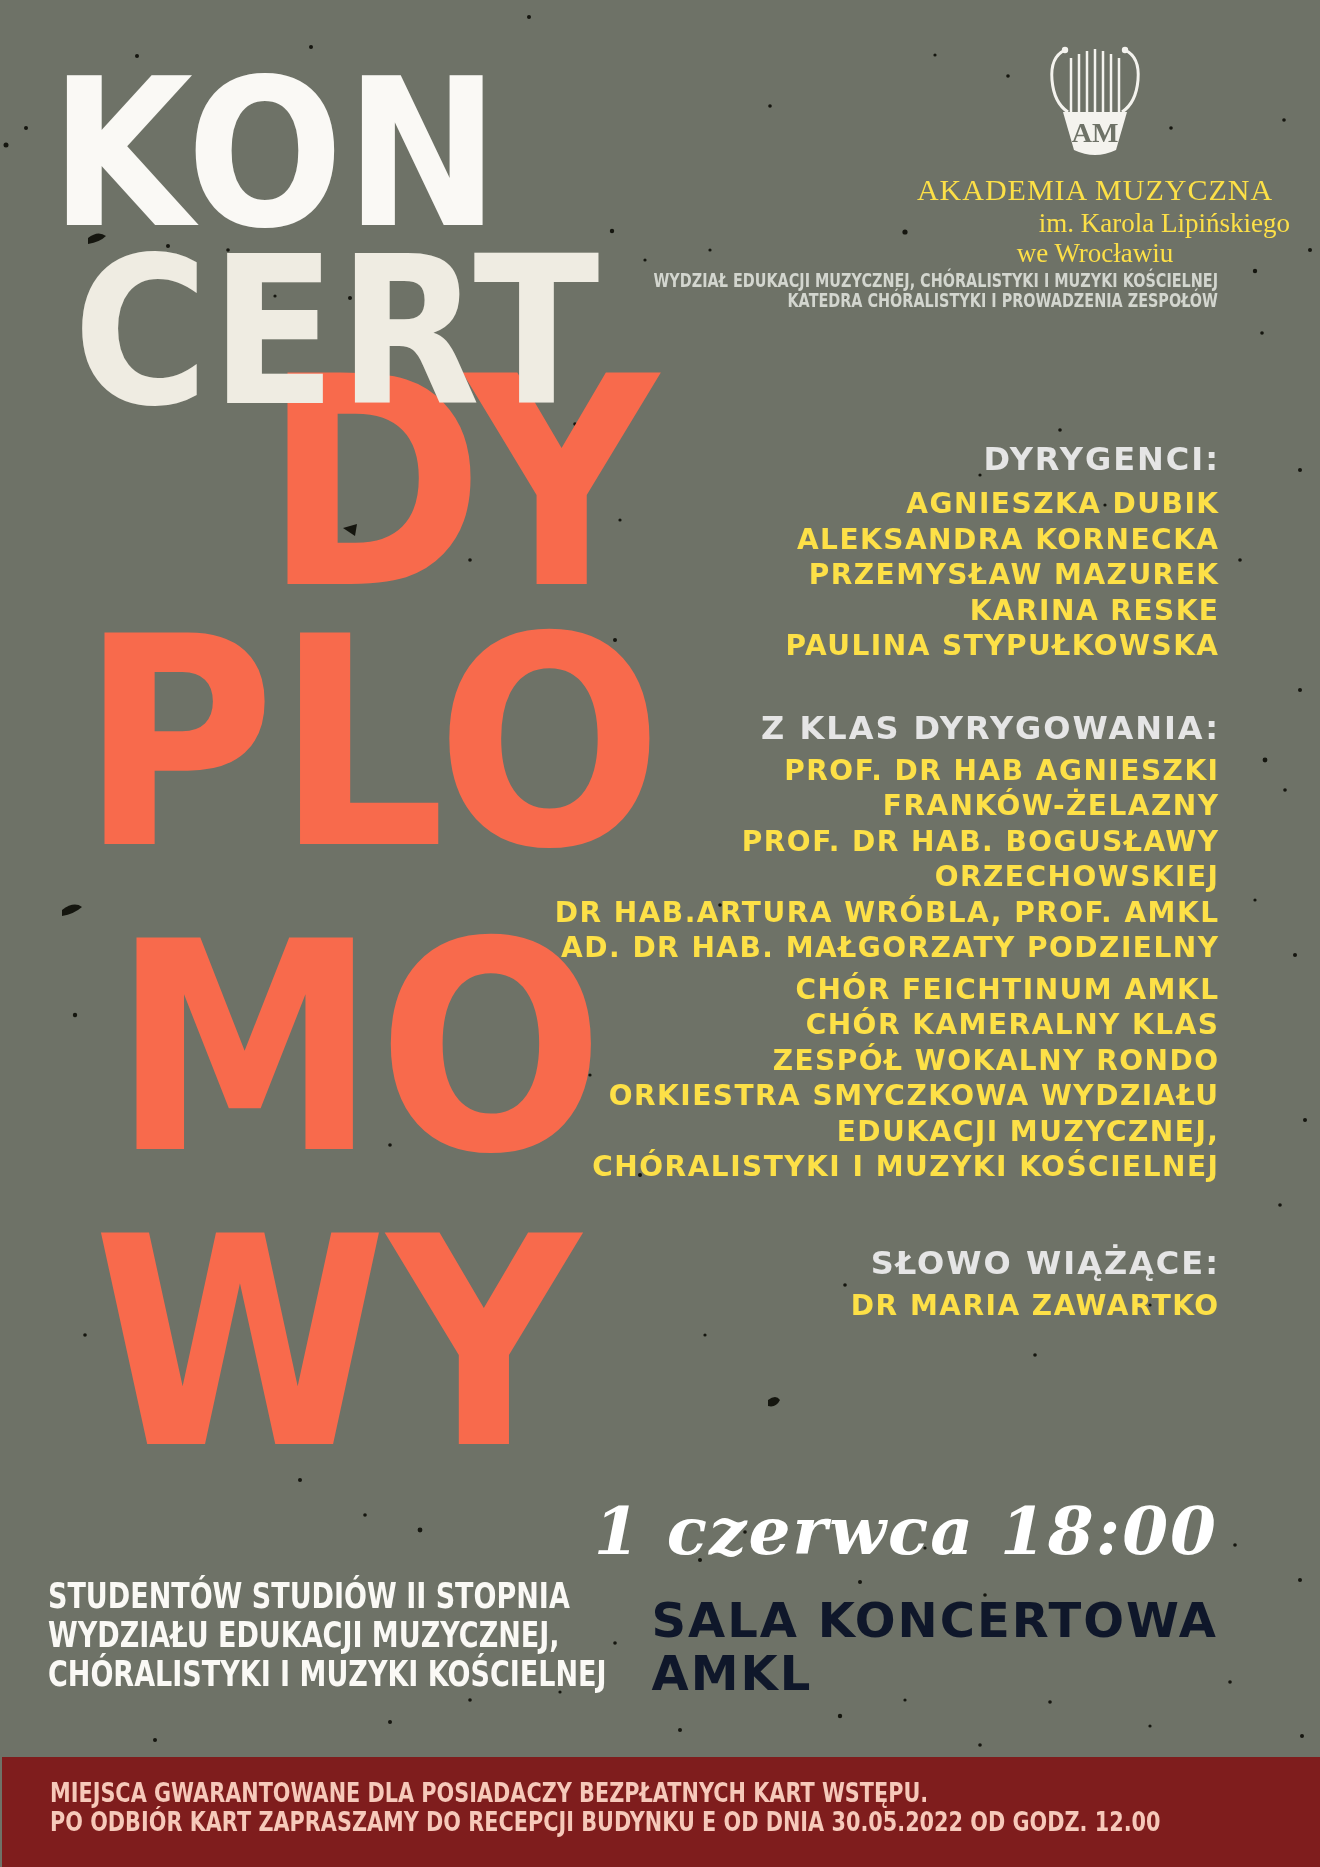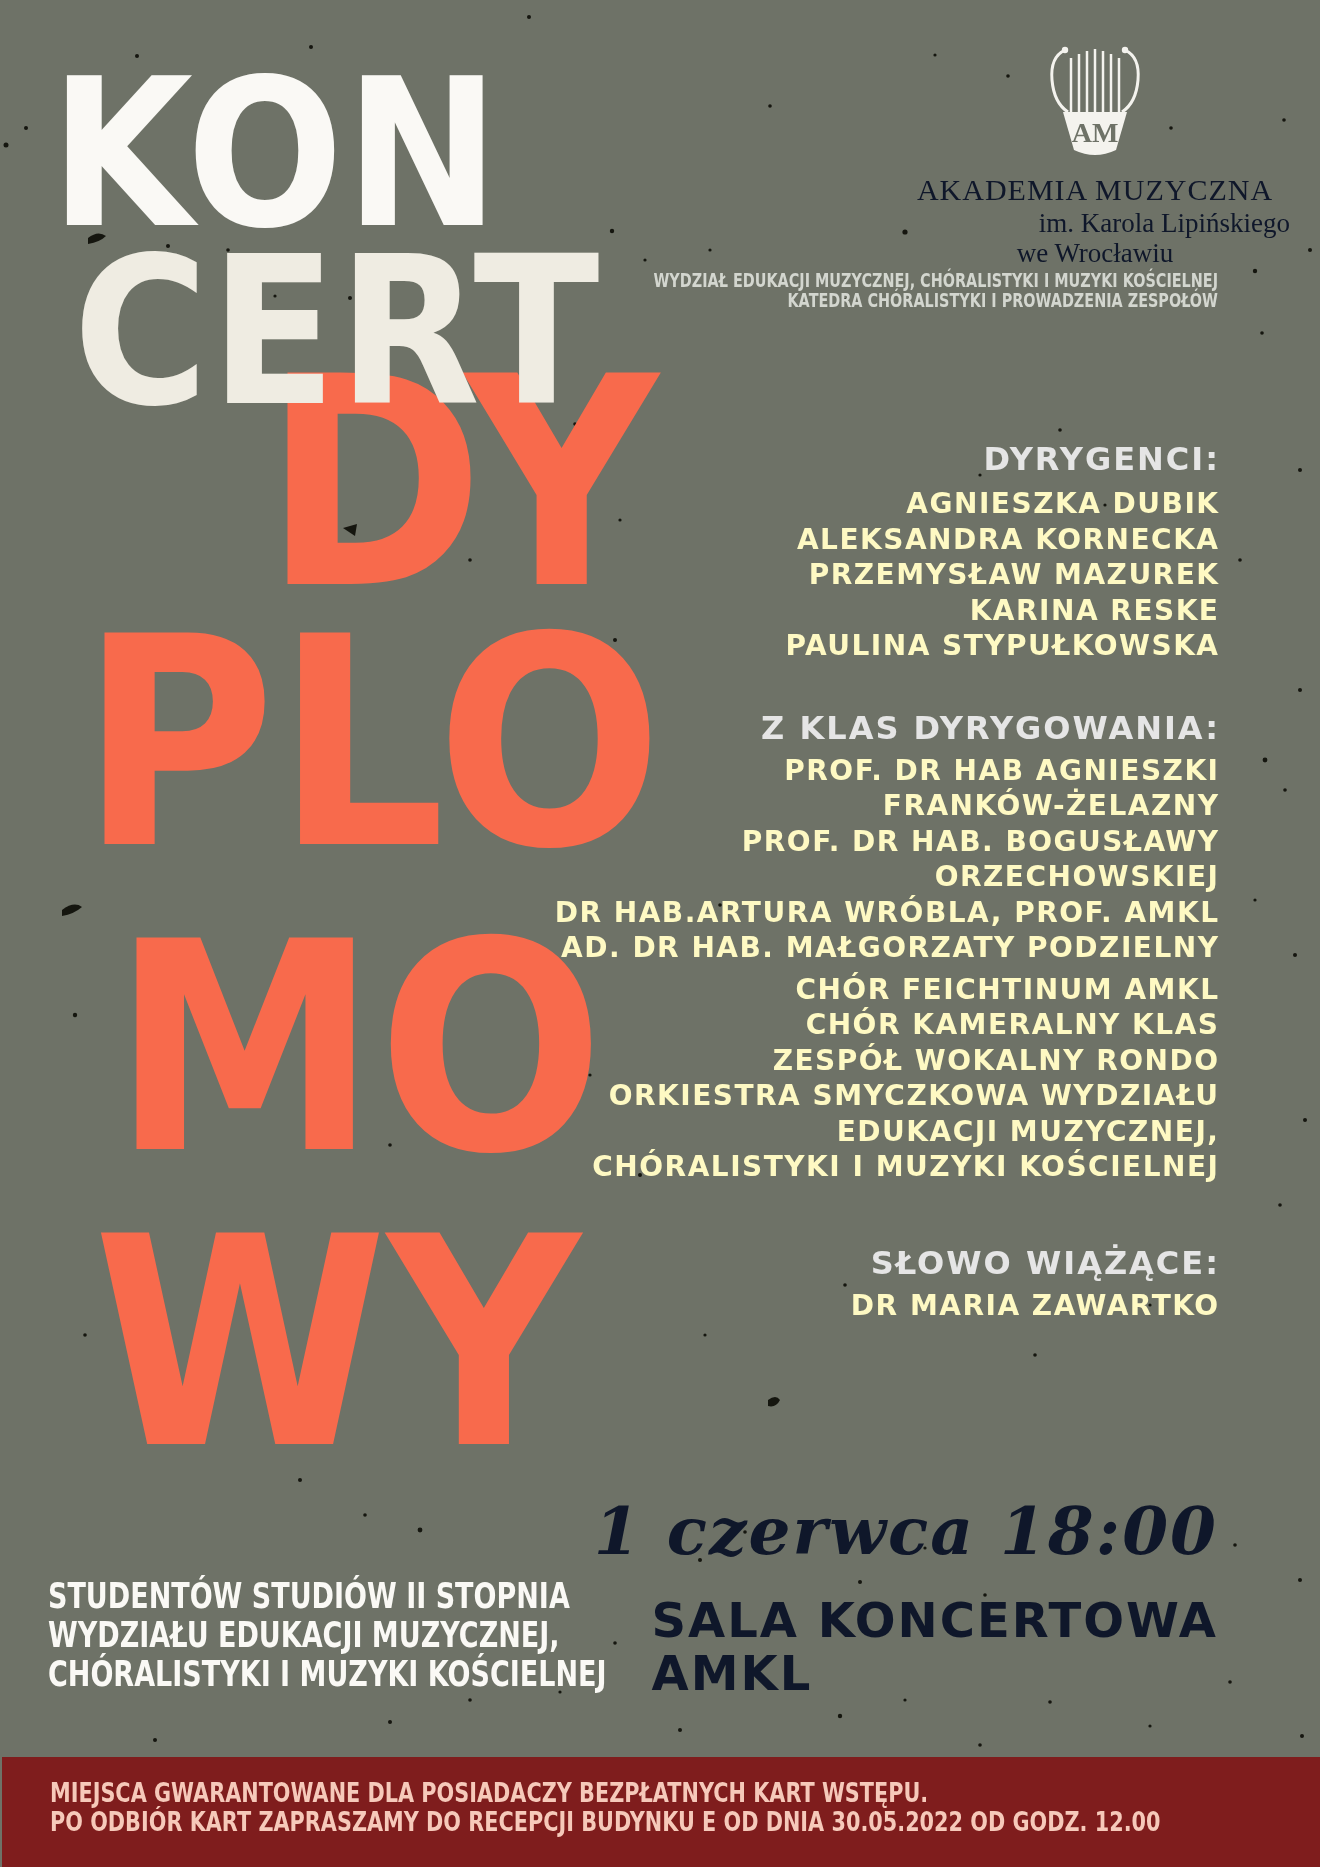--- a/index.html
+++ b/index.html
@@ -15,37 +15,37 @@
   .row-cream{color:#efece2;z-index:3;}
   .row-orange{color:#f86a4c;z-index:2;}
   .title-kon {left:50px;  top:52px;   font-size:205px; transform:scaleX(.90); letter-spacing:2px;}
   .title-cert{left:73px;  top:230px;  font-size:205px; transform:scaleX(.90); letter-spacing:2px;}
   .title-dy  {left:263px; top:339px;  font-size:290px; transform:scaleX(.92);}
   .title-plo {left:80px;  top:599px;  font-size:290px; transform:scaleX(.92);}
   .title-mo  {left:112px; top:904px;  font-size:290px; transform:scaleX(.92);}
   .title-wy  {left:93px;  top:1199px; font-size:290px; transform:scaleX(.92);}
   
   .logo-box{left:1035px;top:38px;width:120px;height:150px;z-index:4;}
-  .academy{left:900px;top:172px;width:390px;text-align:center;color:#0f172a;
+  .academy{left:900px;top:172px;width:390px;text-align:center;color:#fde047;
            font-family:"Liberation Serif",serif;z-index:4;}
   .academy .l1{font-size:30px;line-height:36px;letter-spacing:1px;}
   .academy .l2{font-size:27px;line-height:30px;text-align:right;}
   .academy .l3{font-size:27px;line-height:30px;}
   
   .dept{right:102px;top:271px;width:900px;text-align:right;color:#d3d6cf;font-weight:bold;
         font-size:20px;line-height:19.5px;transform:scaleX(.72);transform-origin:right top;
         white-space:nowrap;z-index:4;}
   
   .rcol{right:102px;top:441px;width:700px;text-align:right;z-index:4;}
   .rh{color:#e5e5e5;font-weight:bold;font-size:32px;line-height:37px;letter-spacing:2px;margin-right:-2px;white-space:nowrap;}
-  .ri{color:#fef9c3;font-weight:bold;font-size:28px;line-height:35.5px;letter-spacing:1.5px;margin-right:-1.5px;white-space:nowrap;}
+  .ri{color:#fde047;font-weight:bold;font-size:28px;line-height:35.5px;letter-spacing:1.5px;margin-right:-1.5px;white-space:nowrap;}
   .mt8{margin-top:8px;} .mt6{margin-top:6px;}
   .mt37{margin-top:37px;} .mt44{margin-top:60px;} .mt46{margin-top:46px;}
   
-  .date-script{right:102px;top:1492px;color:#0f172a;font-family:"DejaVu Serif",serif;
+  .date-script{right:102px;top:1492px;color:#ffffff;font-family:"DejaVu Serif",serif;
                font-style:italic;font-weight:bold;font-size:66px;letter-spacing:2px;
                white-space:nowrap;z-index:4;}
   .venue{right:102px;top:1594px;text-align:left;color:#0f172a;font-weight:bold;
          font-size:48px;line-height:53px;letter-spacing:2px;z-index:4;}
   
   .aud{left:48px;top:1576px;color:#faf9f5;font-weight:bold;font-size:36px;line-height:39px;
        transform:scaleX(.75);transform-origin:left top;white-space:nowrap;z-index:4;}
   
   .bar{left:2px;top:1757px;width:1320px;height:110px;background:#7f1d1d;z-index:5;}
   .bar-text{position:absolute;left:48px;top:22px;color:#f6c9ba;font-weight:bold;

